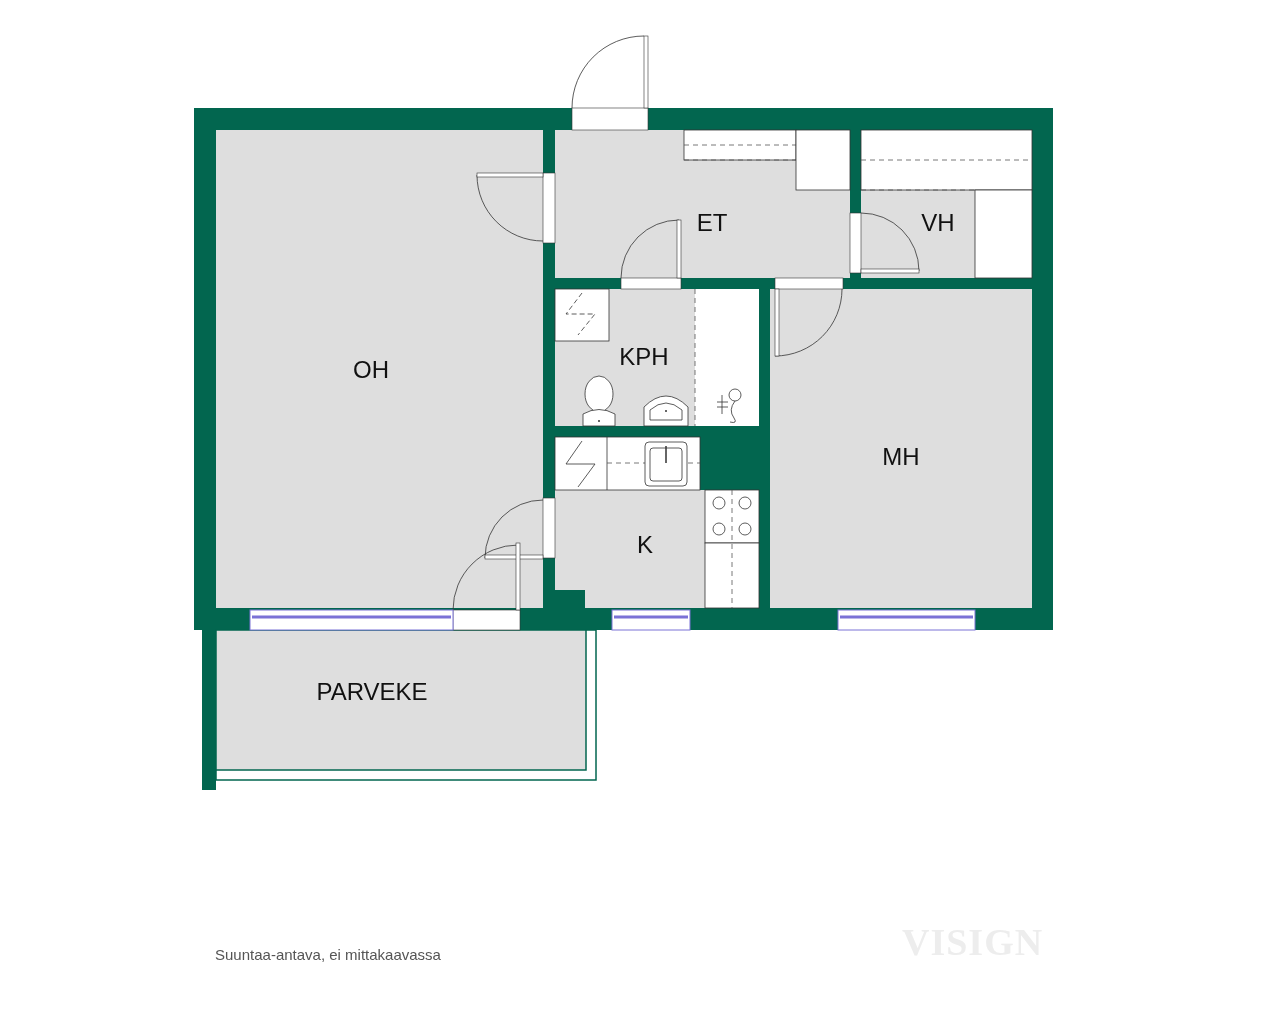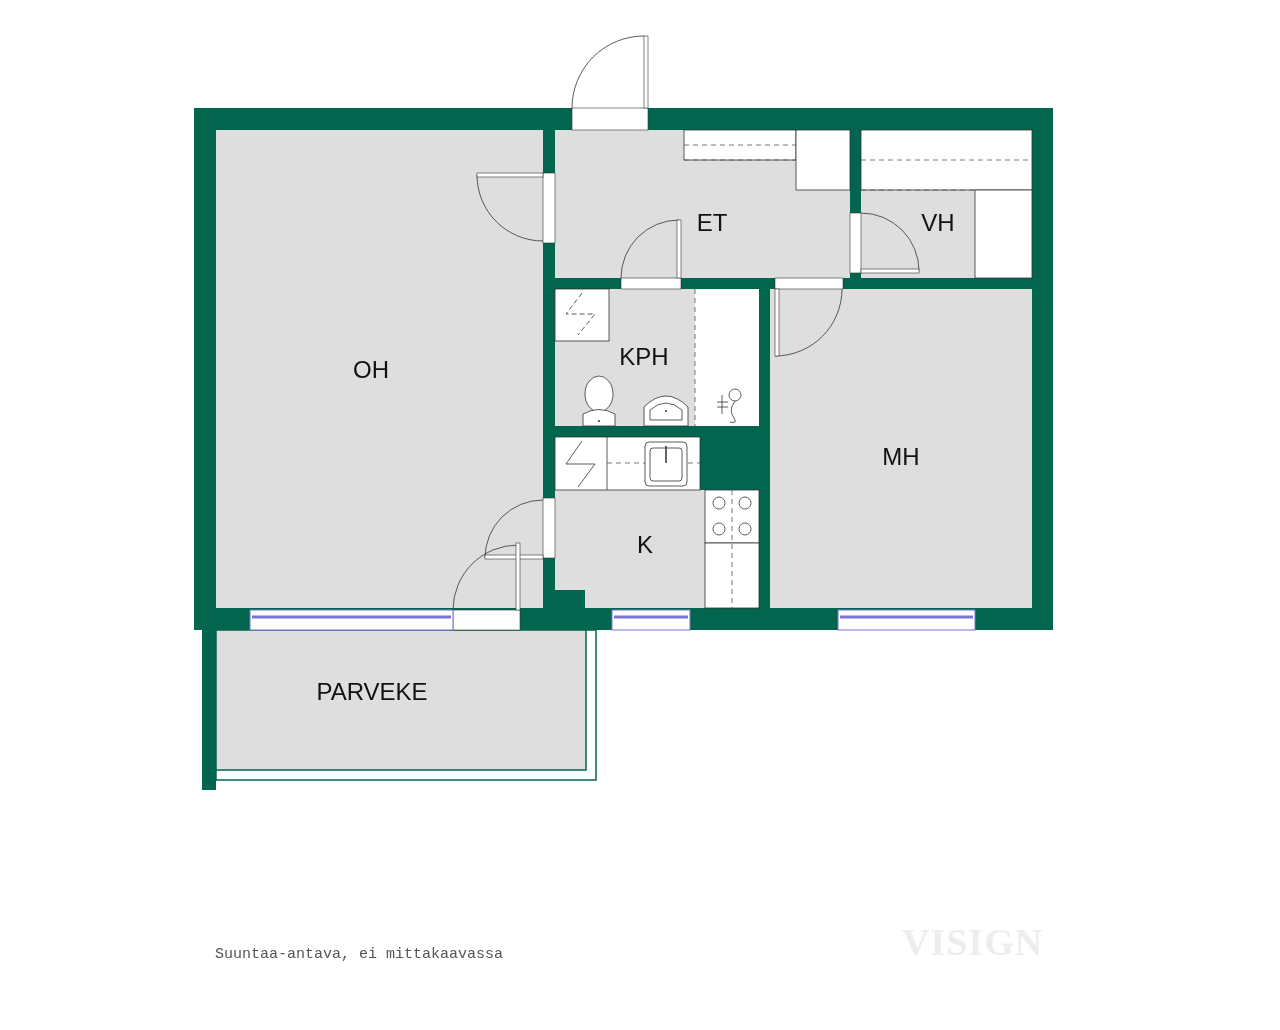--- a/index.html
+++ b/index.html
@@ -1,19 +1,19 @@
 <!DOCTYPE html>
 <html><head>
 <meta charset="utf-8">
 <style>
   html, body { margin: 0; padding: 0; background: #ffffff; }
   body { width: 1280px; height: 1030px; position: relative; overflow: hidden; font-family: "Liberation Sans", sans-serif; }
   #plan { position: absolute; left: 0; top: 0; }
   .room-label { font-family: "Liberation Sans", sans-serif; font-size: 24px; fill: #111111; }
-  .footer-note { position: absolute; left: 215px; top: 946px; font-size: 15px; color: #555555; font-family: Liberation Mono, monospace; }
+  .footer-note { position: absolute; left: 215px; top: 946px; font-size: 15px; color: #555555; font-family: Liberation Sans, sans-serif; }
   .watermark { position: absolute; left: 902px; top: 920px; font-size: 38px; color: #ededed; font-family: "Liberation Serif", serif; font-weight: bold; letter-spacing: 1px; }
 </style>
 </head>
 <body>
 
 <svg id="plan" width="1280" height="1030" viewBox="0 0 1280 1030">
 
   <rect x="194" y="108" width="859" height="522" fill="#02664f"></rect>
 
   <g>

